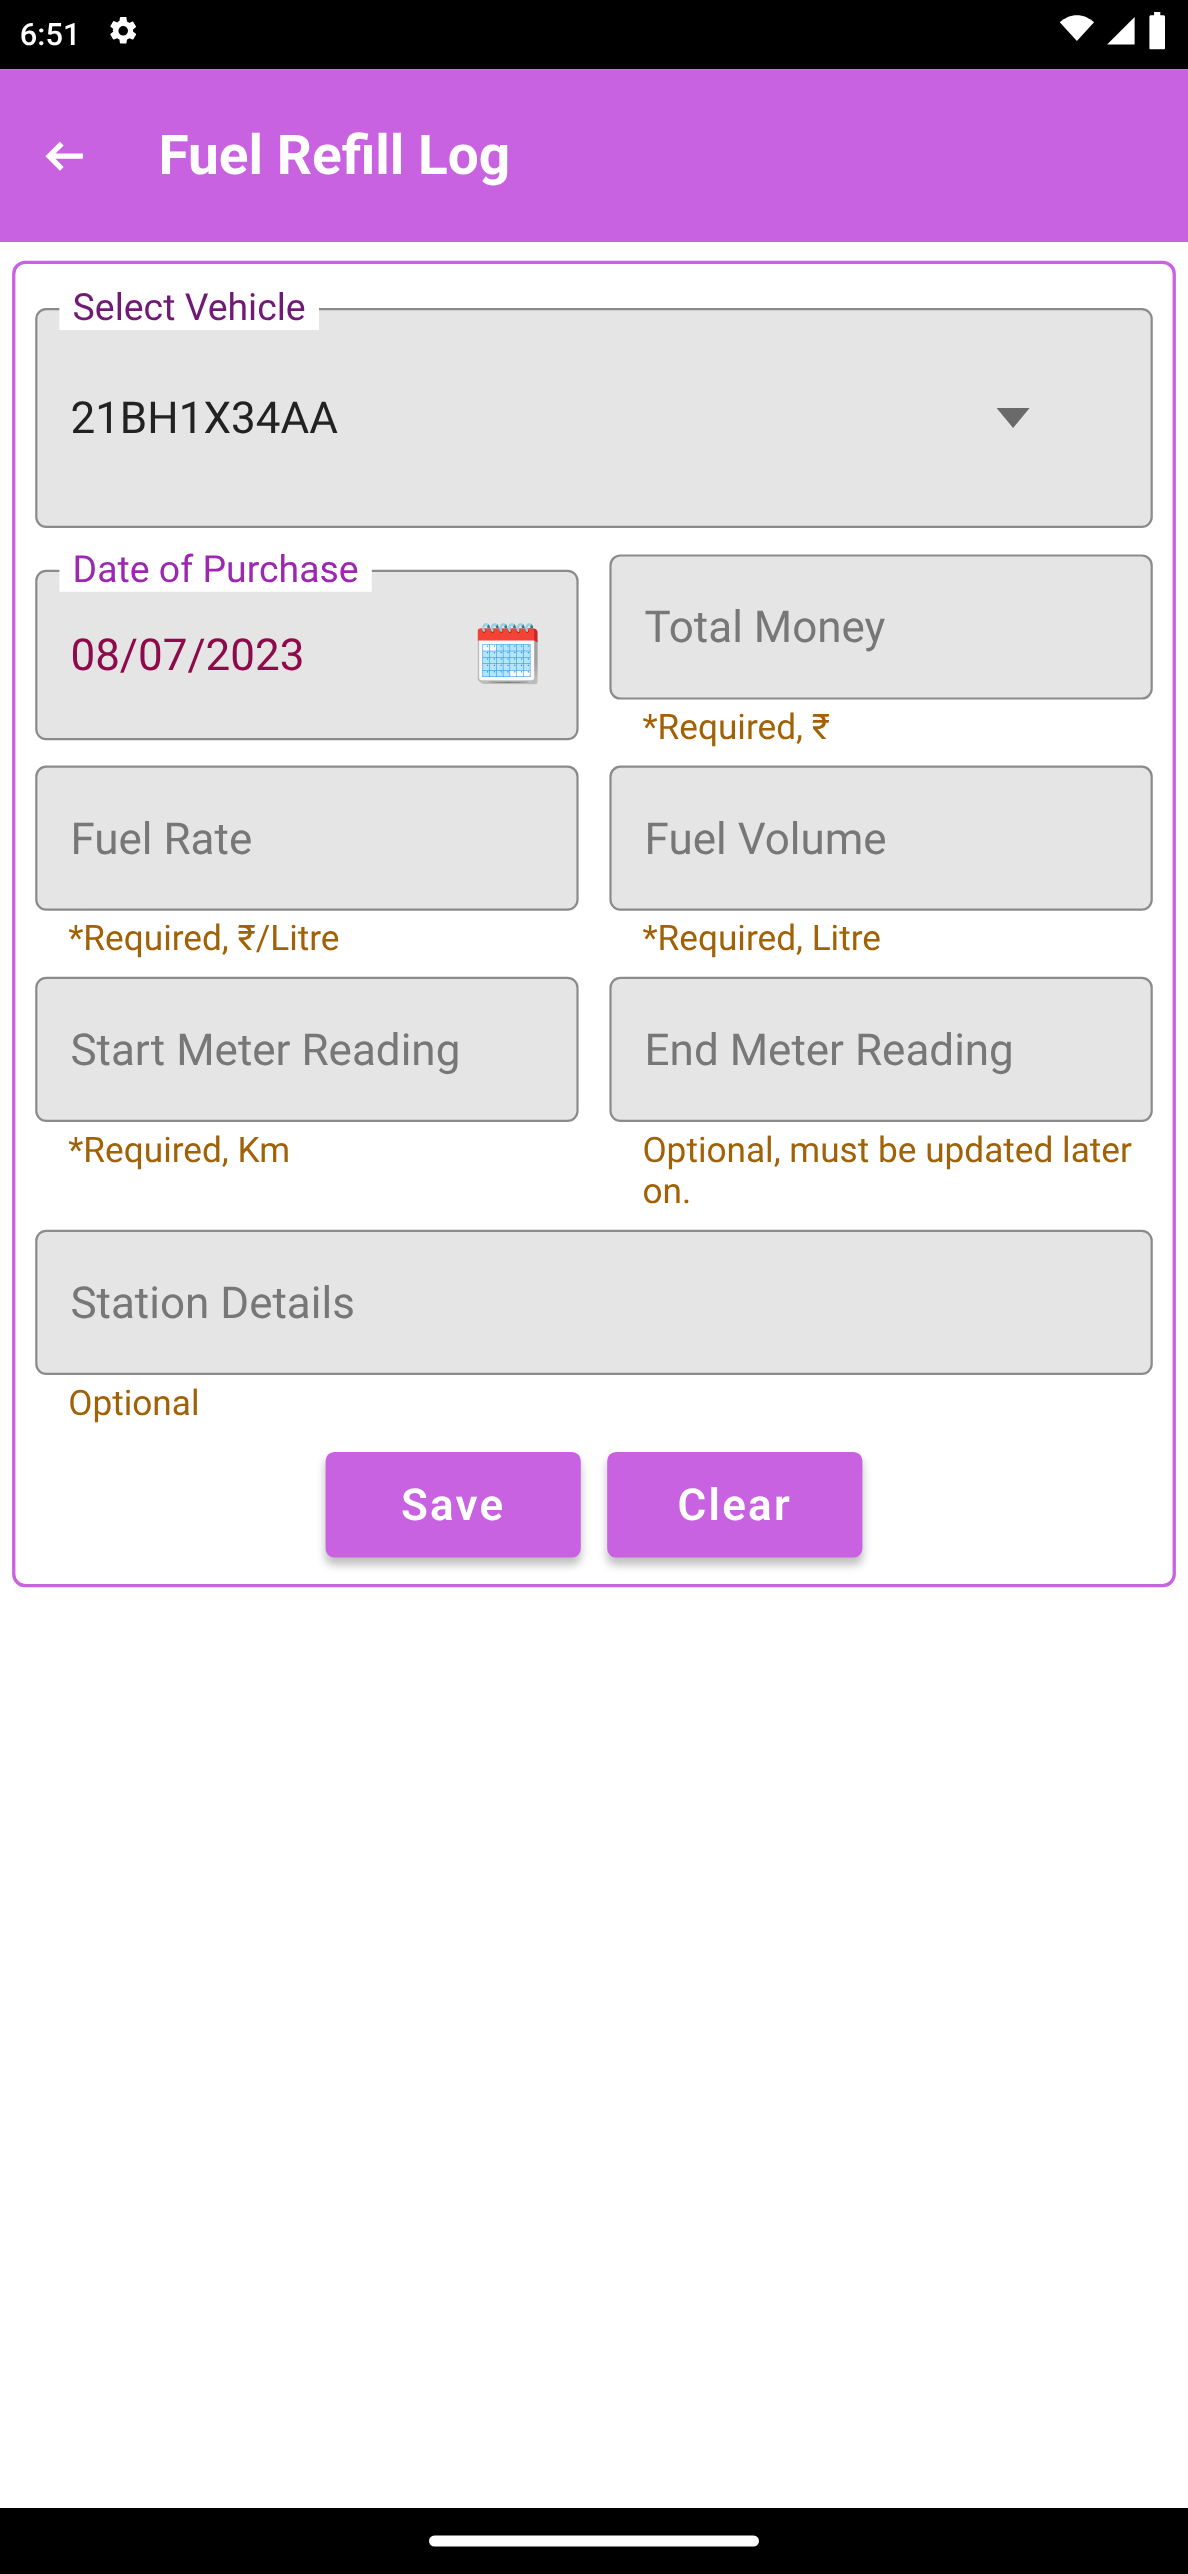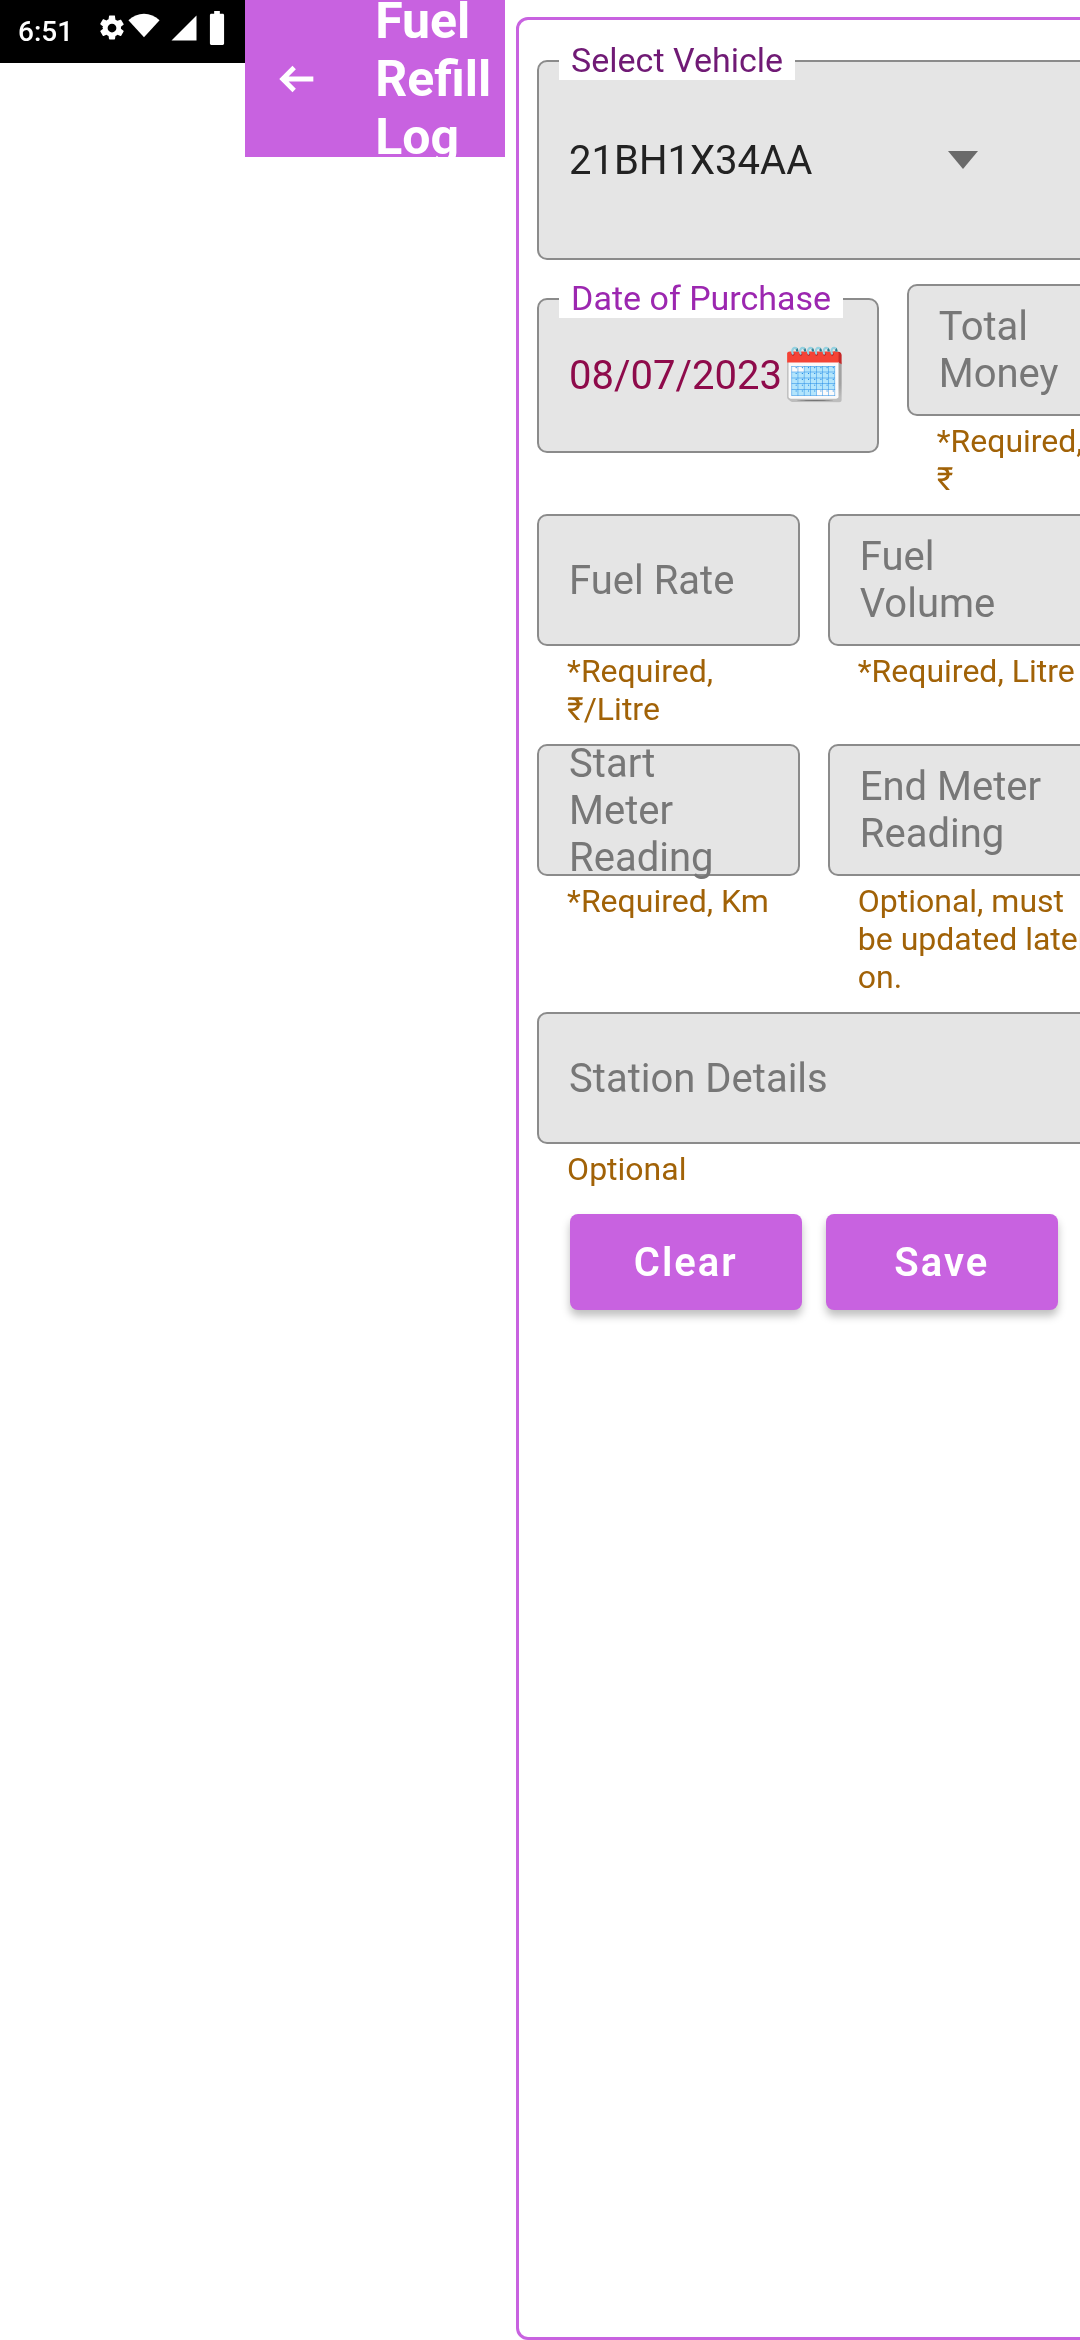--- a/index.html
+++ b/index.html
@@ -1,17 +1,17 @@
 <!DOCTYPE html>
 <html><head>
 <meta charset="utf-8">
 <style>
   * { box-sizing: border-box; margin: 0; padding: 0; }
   html, body { width: 1080px; height: 2340px; font-family: Roboto, Arial, sans-serif; background: #ffffff; }
-  .screen { width: 1080px; height: 2340px; display: flex; flex-direction: row; }
+  .screen { width: 1080px; height: 2340px; display: flex; flex-direction: column; }
 
   .status-bar {
     height: 63px; background: #000; color: #fff;
     display: flex; align-items: center; justify-content: space-between;
     padding: 0 18px; font-size: 28px; font-weight: 500;
   }
   .status-left { display: flex; align-items: center; gap: 24px; }
   .status-right { display: flex; align-items: center; gap: 8px; }
 
   .app-bar {
@@ -175,22 +175,22 @@
         <div class="helper">Optional, must be updated later on.</div>
       </div>
     </div>
 
     <div class="field-box input">
       <span class="ph">Station Details</span>
     </div>
     <div class="helper">Optional</div>
 
     <div class="btn-row">
+      <div class="btn save">Save</div>
       <div class="btn clear">Clear</div>
-      <div class="btn save">Save</div>
     </div>
 
   </div>
 
   <div class="nav-bar">
     <div class="nav-pill"></div>
   </div>
 
 </div>
 

